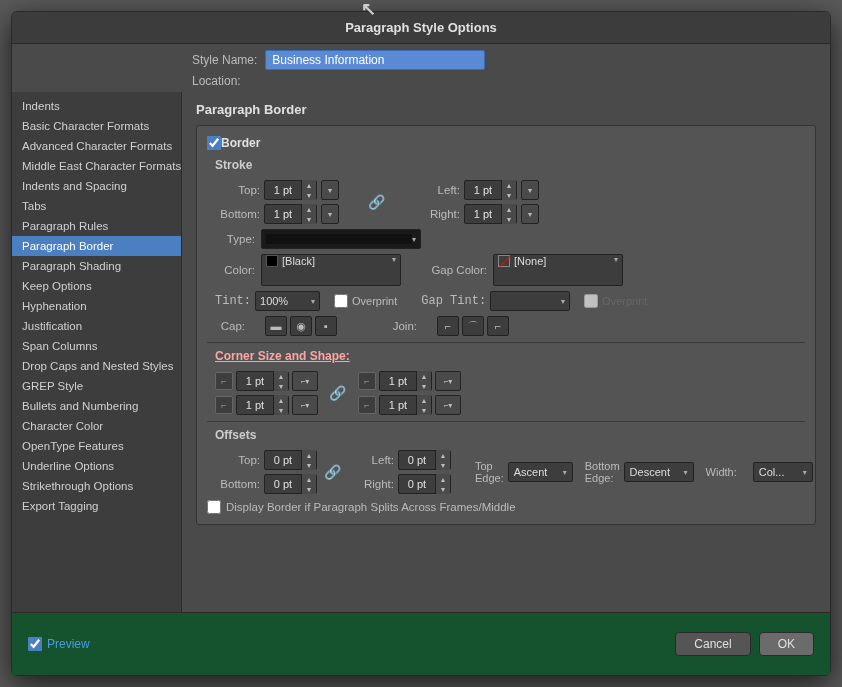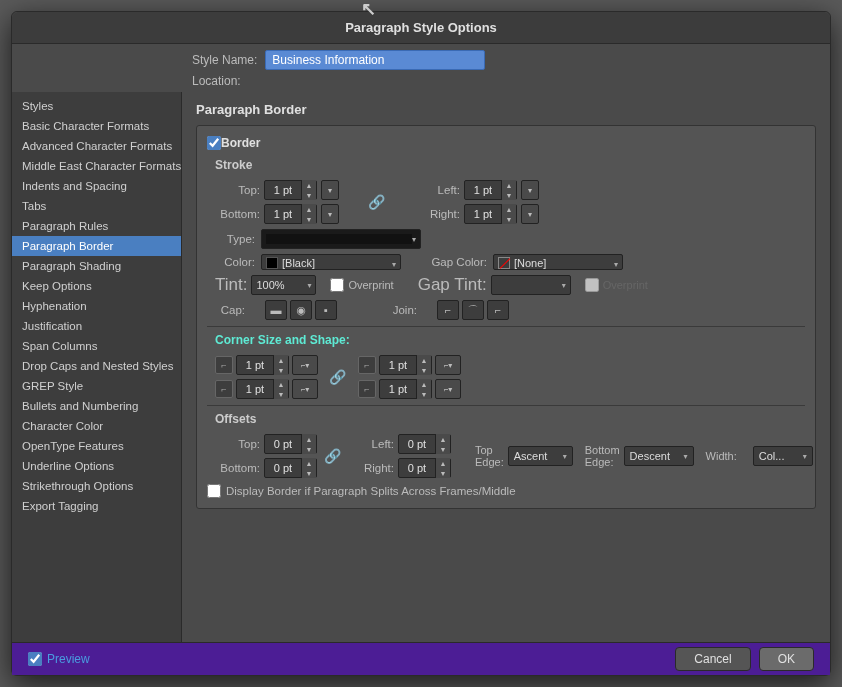--- a/index.html
+++ b/index.html
@@ -220,25 +220,25 @@
       padding: 0 4px;
       cursor: pointer;
     }
     .type-dropdown-bar {
       flex: 1;
       height: 10px;
       background: #111;
     }
     .color-dropdown {
       display: flex;
-      align-items: flex-end;
+      align-items: flex-start;
       background: #3d3d3d;
       border: 1px solid #222;
       border-radius: 2px;
-      height: 16px;
+      height: 32px;
       width: 140px;
       padding: 0 4px;
       gap: 4px;
       cursor: pointer;
     }
     .color-swatch {
       width: 12px;
       height: 12px;
       background: #000;
       border: 1px solid #555;
@@ -274,23 +274,24 @@
       margin-bottom: 5px;
       gap: 14px;
     }
     .tint-group {
       display: flex;
       align-items: center;
       gap: 4px;
     }
     .tint-label {
       color: #bbb;
-      font-size: 17px;
+      font-size: 12px;
       min-width: 30px;
       text-align: right;
+      font-family: Liberation Mono, monospace;
     }
     .tint-dropdown {
       display: flex;
       align-items: center;
       background: #3d3d3d;
       border: 1px solid #222;
       border-radius: 2px;
       height: 20px;
       width: 65px;
       padding: 0 4px;
@@ -344,22 +345,23 @@
       justify-content: center;
       cursor: pointer;
       font-size: 11px;
       color: #bbb;
     }
     .icon-btn-group { display: flex; gap: 3px; }
     
     .corner-section-title {
       font-size: 12px;
       font-weight: 600;
-      color: #5eead4;
+      color: #fca5a5;
       margin-bottom: 8px;
+      text-decoration: underline;
     }
     .corner-row {
       display: flex;
       align-items: center;
       gap: 3px;
     }
     .corner-icon {
       width: 18px;
       height: 18px;
       border: 1px solid #666;
@@ -412,23 +414,23 @@
       gap: 5px;
       margin-top: 6px;
       font-size: 11.5px;
       color: #bbb;
     }
     
     .bottom-bar {
       display: flex;
       align-items: center;
       justify-content: space-between;
-      padding: 4px 16px;
+      padding: 19px 16px;
       border-top: 1px solid #2a2a2a;
-      background: #4c1d95;
+      background: #14532d;
     }
     .preview-check {
       display: flex;
       align-items: center;
       gap: 5px;
       font-size: 12px;
       color: #4a9ce0;
     }
     .btn-group { display: flex; gap: 8px; }
     .btn {
@@ -463,21 +465,21 @@
     <label style="color:#bbb;font-size:12px;">Style Name:</label>
     <input type="text" class="style-name-input" value="Business Information" style="">
   </div>
   <div style="display:flex; align-items:center; padding: 2px 14px 4px 180px; background:#4a4a4a;">
     <label style="color:#bbb;font-size:12px;">Location:</label>
   </div>
 
   <div class="dialog-body">
 
     <div class="sidebar">
-    <div class="sidebar-item">Styles</div>
+    <div class="sidebar-item">Indents</div>
         <div class="sidebar-item">Basic Character Formats</div>
         <div class="sidebar-item">Advanced Character Formats</div>
         <div class="sidebar-item">Middle East Character Formats</div>
         <div class="sidebar-item">Indents and Spacing</div>
         <div class="sidebar-item">Tabs</div>
         <div class="sidebar-item">Paragraph Rules</div>
         <div class="sidebar-item active">Paragraph Border</div>
         <div class="sidebar-item">Paragraph Shading</div>
         <div class="sidebar-item">Keep Options</div>
         <div class="sidebar-item">Hyphenation</div>

